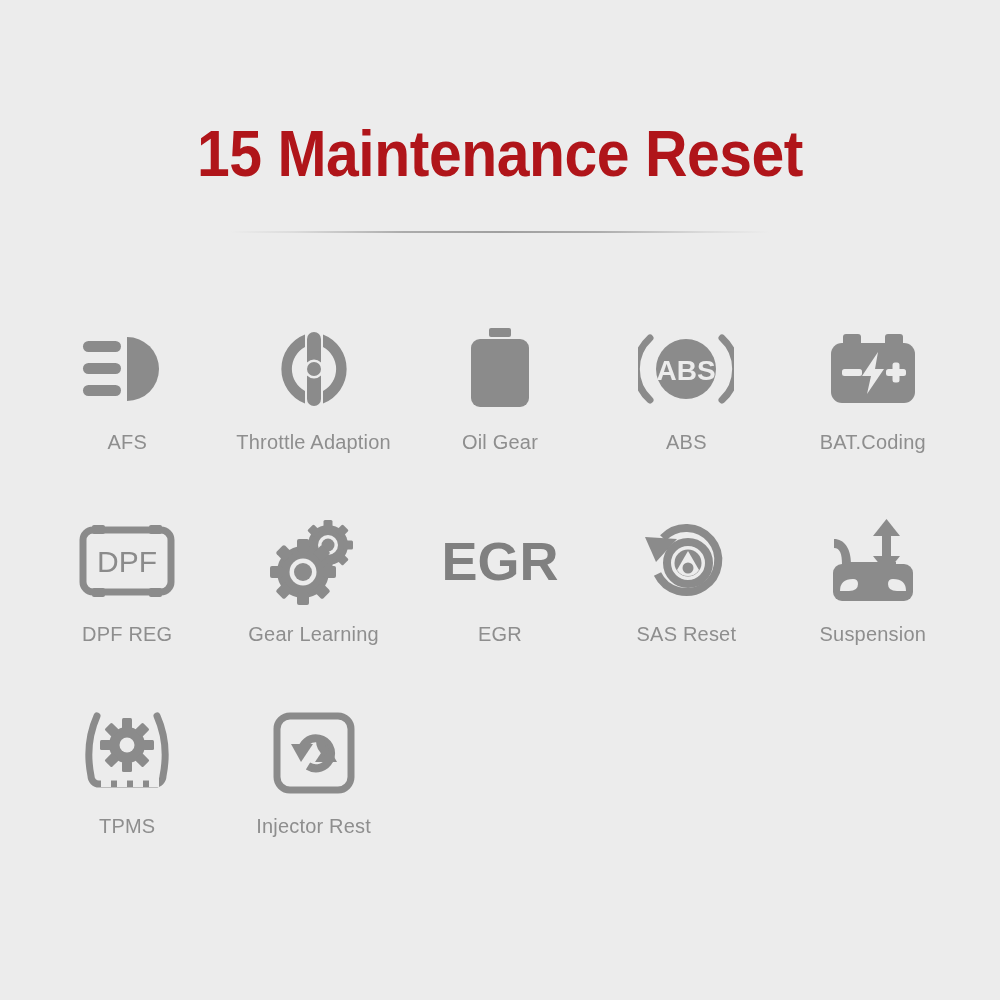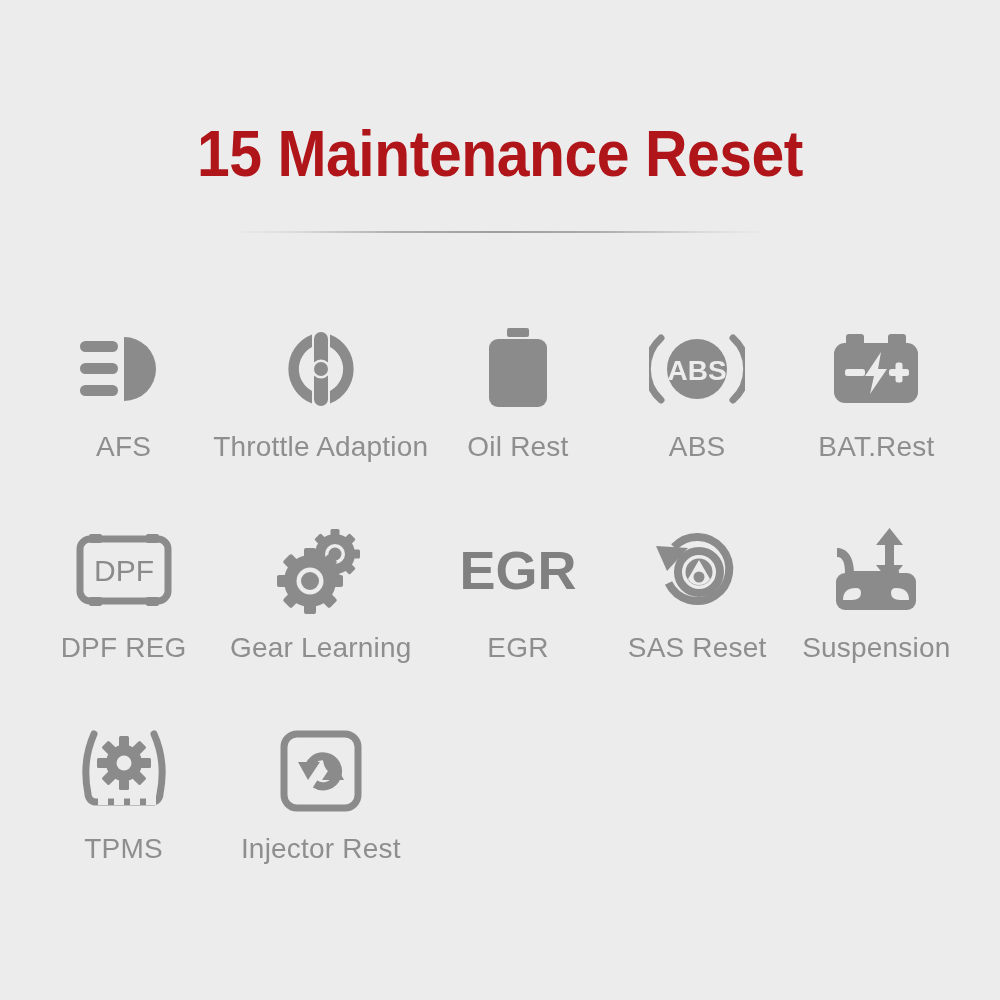--- a/index.html
+++ b/index.html
@@ -74,21 +74,21 @@
   }
   .icon-box {
     height: 96px;
     display: flex;
     align-items: center;
     justify-content: center;
   }
   .icon-box svg { display: block; }
   .cell-label {
     margin-top: 14px;
-    font-size: 28px;
+    font-size: 20px;
     color: #8e8e8e;
     letter-spacing: 0.2px;
     white-space: nowrap;
     text-align: center;
   }
   .egr-text {
     font-size: 54px;
     font-weight: bold;
     color: #808080;
     letter-spacing: 0px;
@@ -144,21 +144,21 @@
 
     <div class="cell">
       <div class="icon-box">
         <svg width="66" height="84" viewBox="0 0 66 84">
           <g fill="#8b8b8b">
             <rect x="22" y="1" width="22" height="9" rx="2"></rect>
             <rect x="4" y="12" width="58" height="68" rx="9"></rect>
           </g>
         </svg>
       </div>
-      <div class="cell-label">Oil Rest</div>
+      <div class="cell-label">Oil Gear</div>
     </div>
 
     <div class="cell">
       <div class="icon-box">
         <svg width="96" height="78" viewBox="0 0 96 78">
           <circle cx="48" cy="39" r="30" fill="#8b8b8b"></circle>
           <text x="48" y="50" text-anchor="middle" font-family="Liberation Sans, sans-serif" font-size="28" font-weight="bold" fill="#ececec">ABS</text>
           <g fill="none" stroke="#8b8b8b" stroke-width="7" stroke-linecap="round">
             <path d="M12 8 A42 42 0 0 0 12 70"></path>
             <path d="M84 8 A42 42 0 0 1 84 70"></path>
@@ -177,21 +177,21 @@
             <rect x="2" y="10" width="84" height="60" rx="11"></rect>
           </g>
           <g fill="#ececec">
             <rect x="13" y="36" width="20" height="7" rx="2.5"></rect>
             <rect x="57" y="36" width="20" height="7" rx="2.5"></rect>
             <rect x="63.5" y="29.5" width="7" height="20" rx="2.5"></rect>
             <path d="M49 19 L33 43 L42 43 L38 61 L55 36 L46 36 Z"></path>
           </g>
         </svg>
       </div>
-      <div class="cell-label">BAT.Rest</div>
+      <div class="cell-label">BAT.Coding</div>
     </div>
 
     <div class="cell">
       <div class="icon-box">
         <svg width="96" height="74" viewBox="0 0 96 74">
           <g fill="#8b8b8b">
             <rect x="13" y="1" width="13" height="9" rx="2"></rect>
             <rect x="70" y="1" width="13" height="9" rx="2"></rect>
             <rect x="13" y="64" width="13" height="9" rx="2"></rect>
             <rect x="70" y="64" width="13" height="9" rx="2"></rect>

